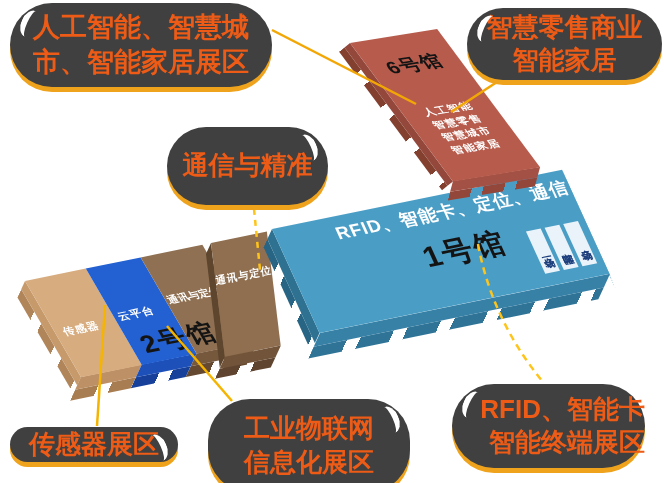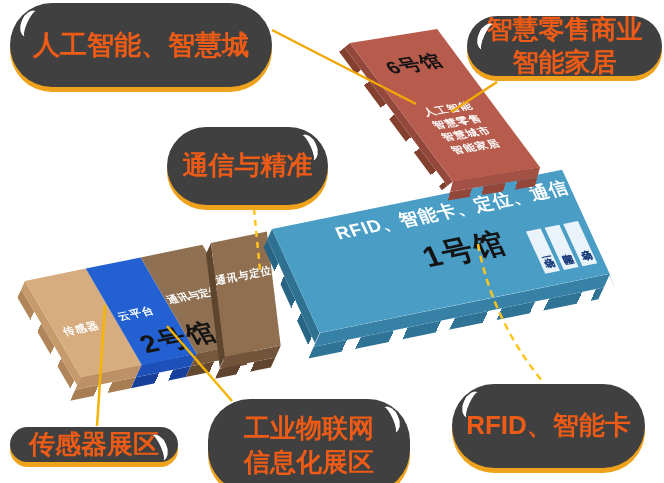--- a/index.html
+++ b/index.html
@@ -78,25 +78,25 @@
   #wires{position:absolute;left:0;top:0;width:664px;height:483px;pointer-events:none;}
 
   
   .bubble{position:absolute;background:#404040;border-radius:42px;
           box-shadow:0 5px 0 #EFA31C;color:#ED5B16;font-weight:bold;text-align:center;
           display:flex;flex-direction:column;justify-content:center;line-height:1.28;}
   .shine{position:absolute;width:13px;height:28px;border-radius:50%;}
   .shine.tl{left:11px;top:7px;border-left:6px solid #fff;transform:rotate(24deg);}
   .shine.tr{right:11px;top:7px;border-right:6px solid #fff;transform:rotate(-24deg);}
   #b-tl{left:10px;top:3px;width:262px;height:84px;font-size:27px;}
-  #b-tr{left:467px;top:8px;width:195px;height:60px;font-size:26px;margin-top:8px;}
+  #b-tr{left:467px;top:8px;width:195px;height:72px;font-size:26px;}
   #b-mid{left:167px;top:127px;width:161px;height:78px;font-size:26px;gap:46px;}
   #b-bl{left:10px;top:427px;width:168px;height:35px;font-size:26px;border-radius:28px;}
   #b-bm{left:208px;top:399px;width:202px;height:93px;font-size:26px;}
-  #b-br{left:452px;top:384px;width:193px;height:84px;font-size:26px;}
+  #b-br{left:452px;top:384px;width:193px;height:84px;font-size:26px;align-items:flex-end;}
 </style>
 </head>
 <body>
 
 <div id="stage">
 
   <div>
     <div class="face" id="h2-left"></div>
     <div class="face" id="h2-front">
       <div class="seg seg-tan"></div>
@@ -156,20 +156,21 @@
     <line x1="497" y1="82" x2="451" y2="112" stroke="#F2A705" stroke-width="2.5"></line>
     <line x1="254" y1="209" x2="260" y2="270" stroke="#FFC41A" stroke-width="2.5" stroke-dasharray="6 5"></line>
     <line x1="105" y1="305" x2="97" y2="426" stroke="#F5B400" stroke-width="2.5"></line>
     <line x1="167" y1="326" x2="232" y2="401" stroke="#F5B400" stroke-width="2.5"></line>
     <path d="M478,244 Q492,320 543,382" fill="none" stroke="#FFC41A" stroke-width="2.5" stroke-dasharray="7 5"></path>
   </svg>
 
   <div class="bubble" id="b-tl">
     <span class="shine tl"></span>
     <span>人工智能、智慧城</span>
+    <span>市、智能家居展区</span>
   </div>
 
   <div class="bubble" id="b-tr">
     <span class="shine tl"></span>
     <span>智慧零售商业</span>
     <span>智能家居</span>
   </div>
 
   <div class="bubble" id="b-mid">
     <span class="shine tr"></span>
@@ -183,15 +184,16 @@
 
   <div class="bubble" id="b-bm">
     <span class="shine tr"></span>
     <span>工业物联网</span>
     <span>信息化展区</span>
   </div>
 
   <div class="bubble" id="b-br">
     <span class="shine tl"></span>
     <span>RFID、智能卡</span>
+    <span>智能终端展区</span>
   </div>
 
 </div>
 
 </body></html>

